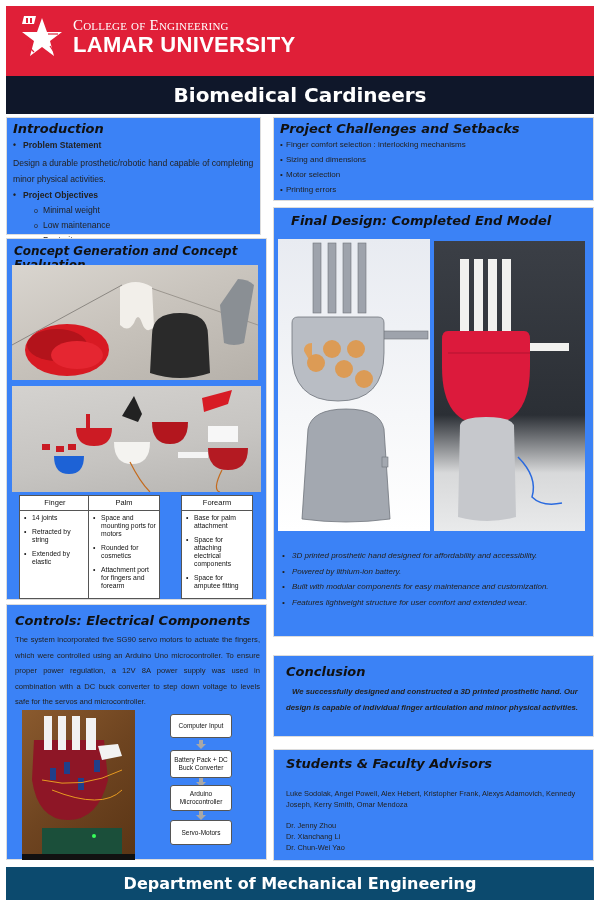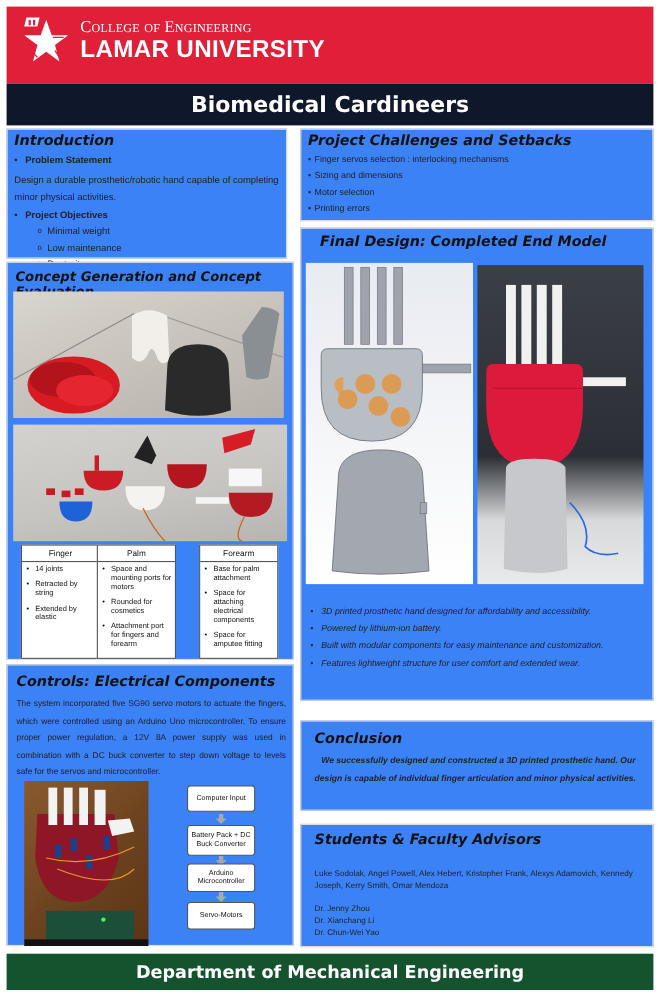--- a/index.html
+++ b/index.html
@@ -24,21 +24,21 @@
 
   .tbl-col { position: absolute; top: 495px; width: 72px; height: 104px; background: #fff; border: 1px solid #555; }
   .tbl-col .hd { height: 15px; border-bottom: 1px solid #555; text-align: center; font-size: 7.5px; line-height: 14px; }
   .tbl-col ul { list-style: none; padding: 3px 2px 0 4px; }
   .tbl-col li { font-size: 6.8px; line-height: 8px; padding-left: 8px; position: relative; margin-bottom: 6px; }
   .tbl-col li::before { content: "•"; position: absolute; left: 0; }
 
   .flow-box { position: absolute; left: 170px; width: 62px; background: #fff; border: 1px solid #555; border-radius: 3px; font-size: 6.5px; line-height: 8px; text-align: center; display: flex; align-items: center; justify-content: center; }
   .flow-arrow { position: absolute; left: 196px; width: 10px; height: 9px; }
 
-  .footer { position: absolute; left: 6px; top: 867px; width: 588px; height: 33px; background: #14532d; color: #fff; text-align: center; font-family: "DejaVu Sans", sans-serif; font-weight: bold; font-size: 16px; line-height: 33px; }
+  .footer { position: absolute; left: 6px; top: 867px; width: 588px; height: 33px; background: #0c4a6e; color: #fff; text-align: center; font-family: "DejaVu Sans", sans-serif; font-weight: bold; font-size: 16px; line-height: 33px; }
 </style>
 </head>
 <body>
 
 <div class="header-red"></div>
 <svg class="logo" viewBox="0 0 48 48">
   <polygon points="24,4 29,18 44,18 32,27 36,42 24,33 12,42 16,27 4,18 19,18" fill="#fff"></polygon>
   <polygon points="6,2 18,2 16,10 4,10" fill="#fff"></polygon>
   <rect x="8" y="4" width="2" height="5" fill="#e01f38"></rect>
     <rect x="12" y="4" width="2" height="5" fill="#e01f38"></rect>
@@ -158,21 +158,21 @@
 <div class="flow-box" style="top:785px; height:26px; padding:0 10px;">Arduino Microcontroller</div>
 <svg class="flow-arrow" style="top:811px;" viewBox="0 0 10 9">
     <rect x="3" y="0" width="4" height="5" fill="#a8a8a8"></rect>
     <polygon points="0,4 10,4 5,9" fill="#a8a8a8"></polygon>
   </svg>
 <div class="flow-box" style="top:820px; height:25px;">Servo-Motors</div>
 
 <div class="panel" style="left:273px; top:117px; width:321px; height:84px; padding:3px 6px;">
   <div class="ptitle">Project Challenges and Setbacks</div>
   <div class="txt" style="font-size:8px; margin-top:1px;">
-    <div class="bul" style="padding-left:6px;">Finger servos selection : interlocking mechanisms</div>
+    <div class="bul" style="padding-left:6px;">Finger comfort selection : interlocking mechanisms</div>
     <div class="bul" style="padding-left:6px;">Sizing and dimensions</div>
     <div class="bul" style="padding-left:6px;"> Motor selection</div>
     <div class="bul" style="padding-left:6px;">Printing errors</div>
   </div>
 </div>
 
 <div class="panel" style="left:273px; top:207px; width:321px; height:430px;">
   <div class="ptitle" style="position:absolute; left:17px; top:5px;">Final Design: Completed End Model</div>
   <div class="txt" style="position:absolute; left:8px; top:340px; width:305px; font-size:8px; line-height:15.5px;font-style:italic;">
     <div class="bul">3D printed prosthetic hand designed for affordability and accessibility.</div>

